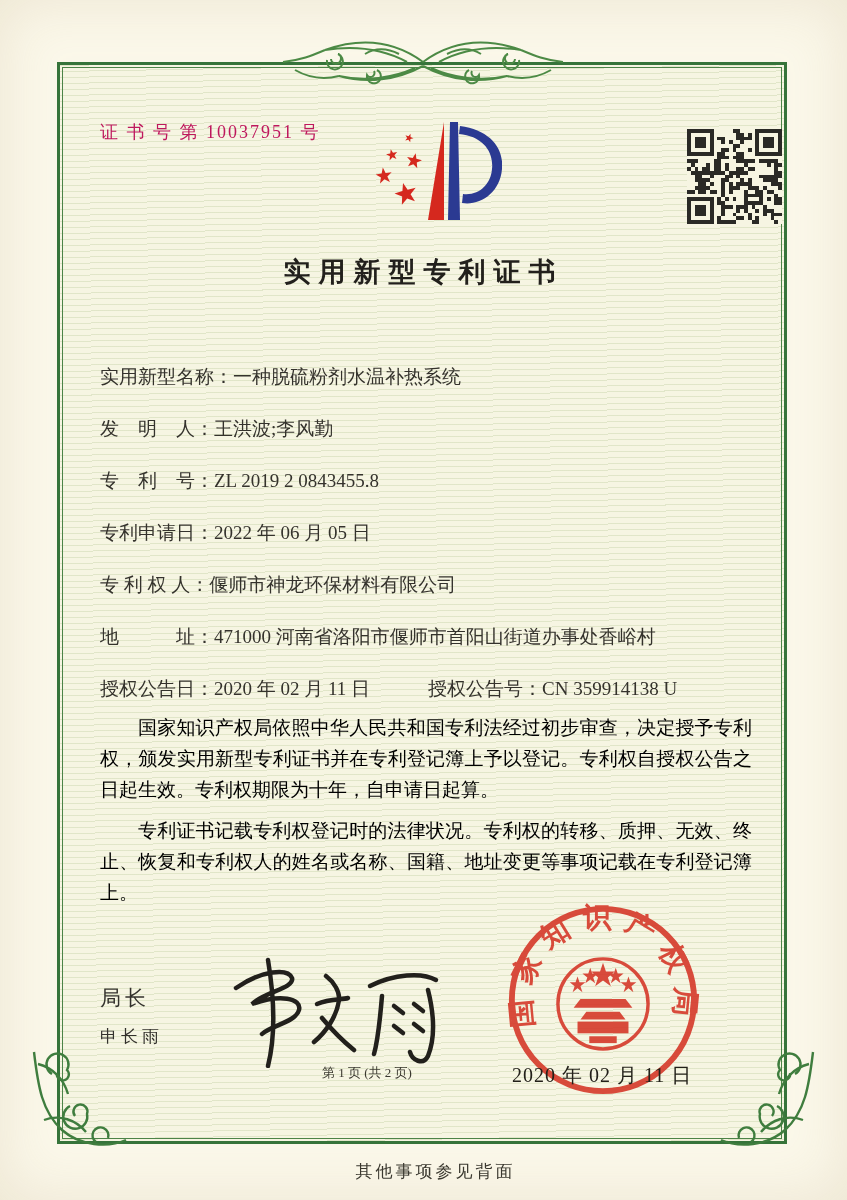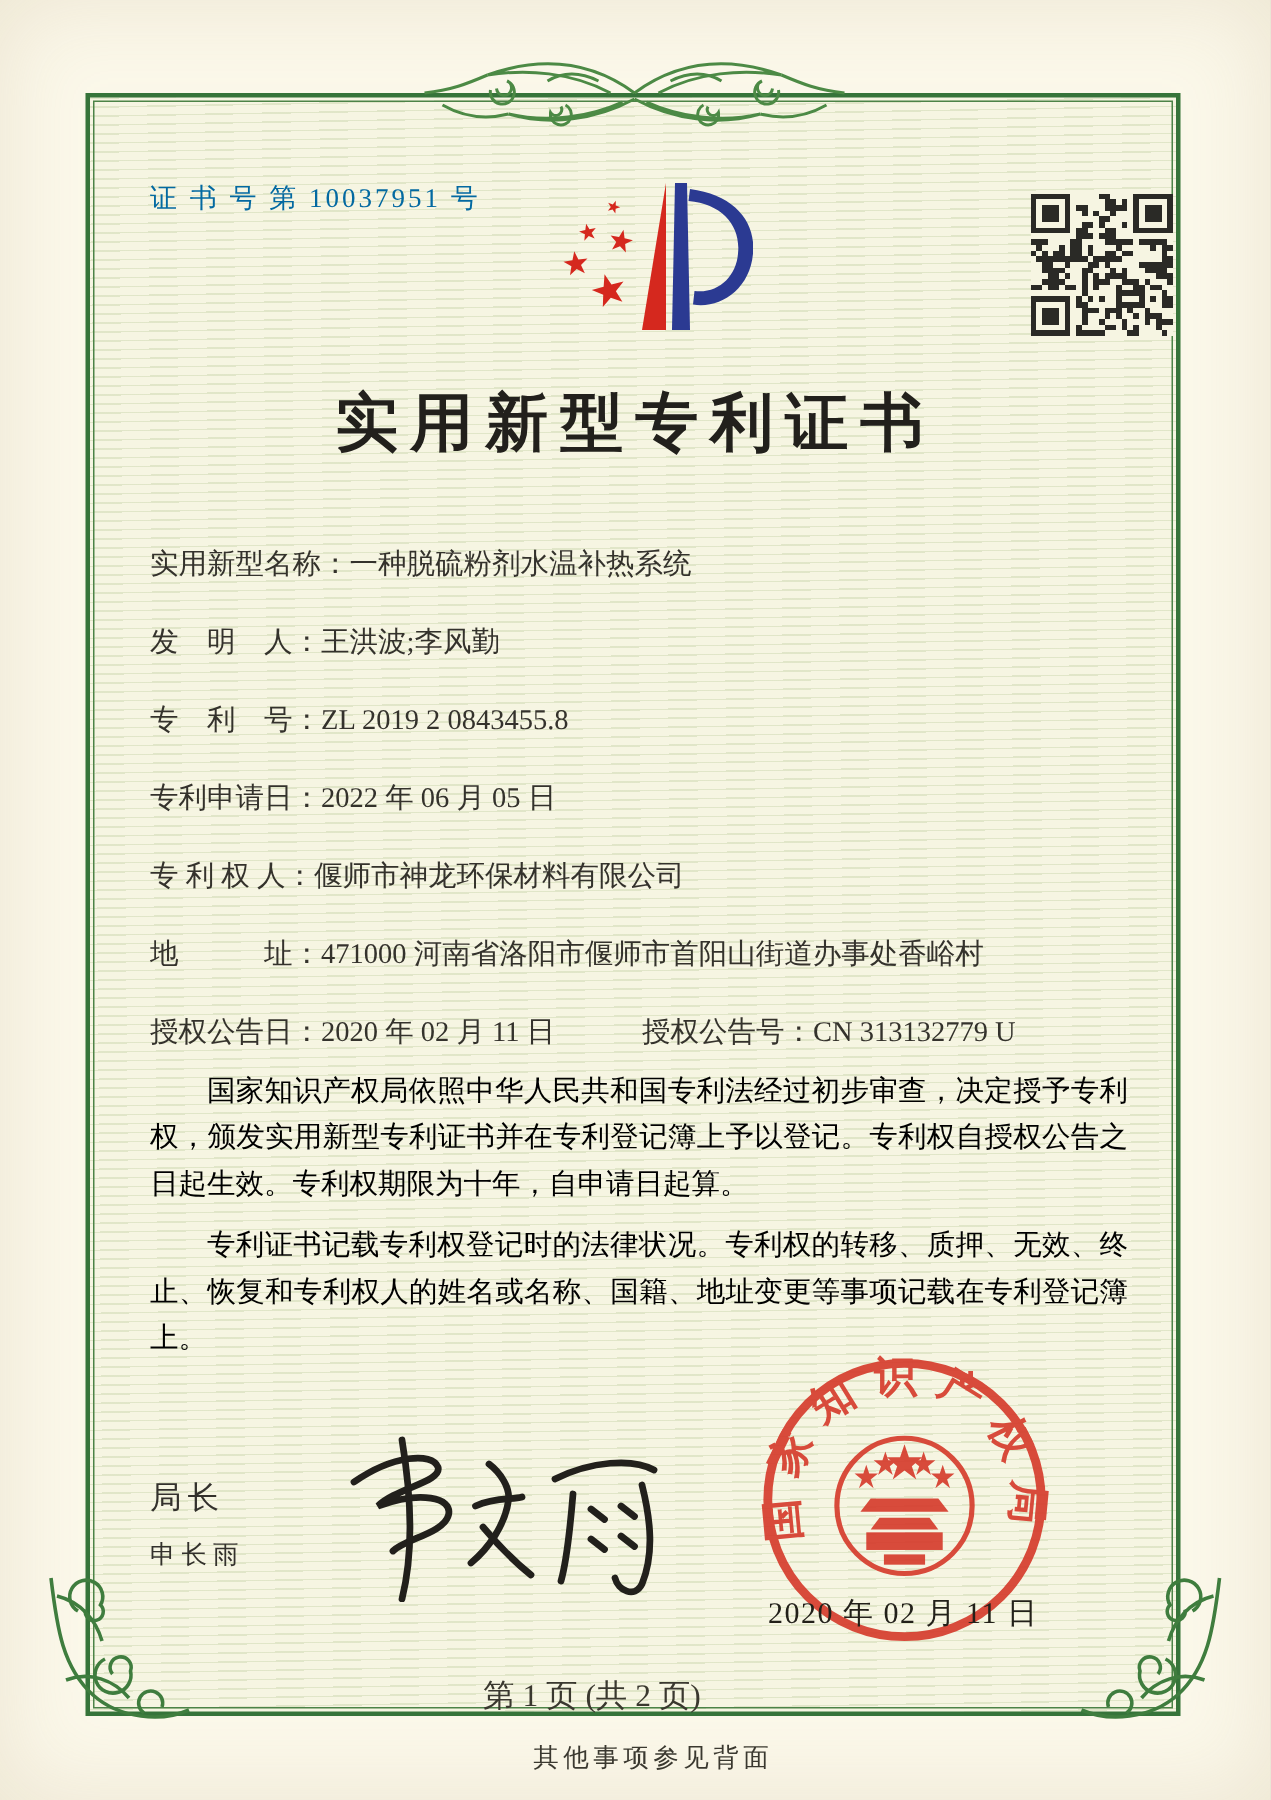--- a/index.html
+++ b/index.html
@@ -15,33 +15,33 @@
     border:3px solid #36743a;box-sizing:border-box;
     background:
       repeating-linear-gradient(179deg, rgba(148,175,108,.22) 0 1px, rgba(0,0,0,0) 1px 6px),
       #f6f5e2;
   }
   .frame::after{
     content:"";position:absolute;left:2px;top:2px;right:2px;bottom:2px;
     border:1px solid #4c8347;
   }
   .abs{position:absolute;}
-  .cert-number{left:100px;top:120px;font-size:18px;letter-spacing:2px;color:#0369a1;}
-  .title{left:0;top:254px;width:100%;text-align:center;font-size:42px;font-weight:bold;
+  .cert-number{left:100px;top:120px;font-size:18px;letter-spacing:2px;color:#be185d;}
+  .title{left:0;top:254px;width:100%;text-align:center;font-size:27px;font-weight:bold;
          letter-spacing:8px;color:#22201c;}
   .row{left:100px;font-size:19px;line-height:26px;white-space:nowrap;color:#34322c;}
   .row .lbl{color:#34322c;}
   .grant-right{left:428px;font-size:19px;line-height:26px;white-space:nowrap;color:#34322c;}
   .paras{left:100px;top:712px;width:652px;font-size:19px;line-height:31px;
          text-align:justify;color:#000000;}
   .paras p{margin:0 0 10px 0;text-indent:2em;}
   .officer-title{left:100px;top:984px;font-size:21px;letter-spacing:4px;color:#33312c;}
   .officer-name{left:100px;top:1025px;font-size:17px;letter-spacing:4px;color:#33312c;}
   .seal-date{left:512px;top:1062px;font-size:20px;color:#222019;letter-spacing:1px;z-index:5;}
-  .page-num{left:322px;top:1116px;font-size:21px;color:#3a382f;}
+  .page-num{left:322px;top:1064px;font-size:13px;color:#3a382f;}
   .back-note{left:12px;top:1160px;width:100%;text-align:center;font-size:17px;
              letter-spacing:3px;color:#3a382f;}
   svg{display:block;}
 </style>
 </head>
 <body>
 
 <div class="page">
 
   <div class="frame"></div>
@@ -344,21 +344,21 @@
   <div class="abs row" style="top:572px;">
     <span class="lbl">专 利 权 人：</span><span>偃师市神龙环保材料有限公司</span>
   </div>
   <div class="abs row" style="top:624px;">
     <span class="lbl">地　　　址：</span><span>471000 河南省洛阳市偃师市首阳山街道办事处香峪村</span>
   </div>
   <div class="abs row" style="top:676px;">
     <span class="lbl">授权公告日：</span><span>2020 年 02 月 11 日</span>
   </div>
   <div class="abs grant-right" style="top:676px;">
-    <span class="lbl">授权公告号：</span><span>CN 313132779 U</span>
+    <span class="lbl">授权公告号：</span><span>CN 359914138 U</span>
   </div>
 
   <div class="abs paras">
     <p>国家知识产权局依照中华人民共和国专利法经过初步审查，决定授予专利权，颁发实用新型专利证书并在专利登记簿上予以登记。专利权自授权公告之日起生效。专利权期限为十年，自申请日起算。</p>
     <p>专利证书记载专利权登记时的法律状况。专利权的转移、质押、无效、终止、恢复和专利权人的姓名或名称、国籍、地址变更等事项记载在专利登记簿上。</p>
   </div>
 
   <div class="abs officer-title">局长</div>
   <div class="abs officer-name">申长雨</div>
 

